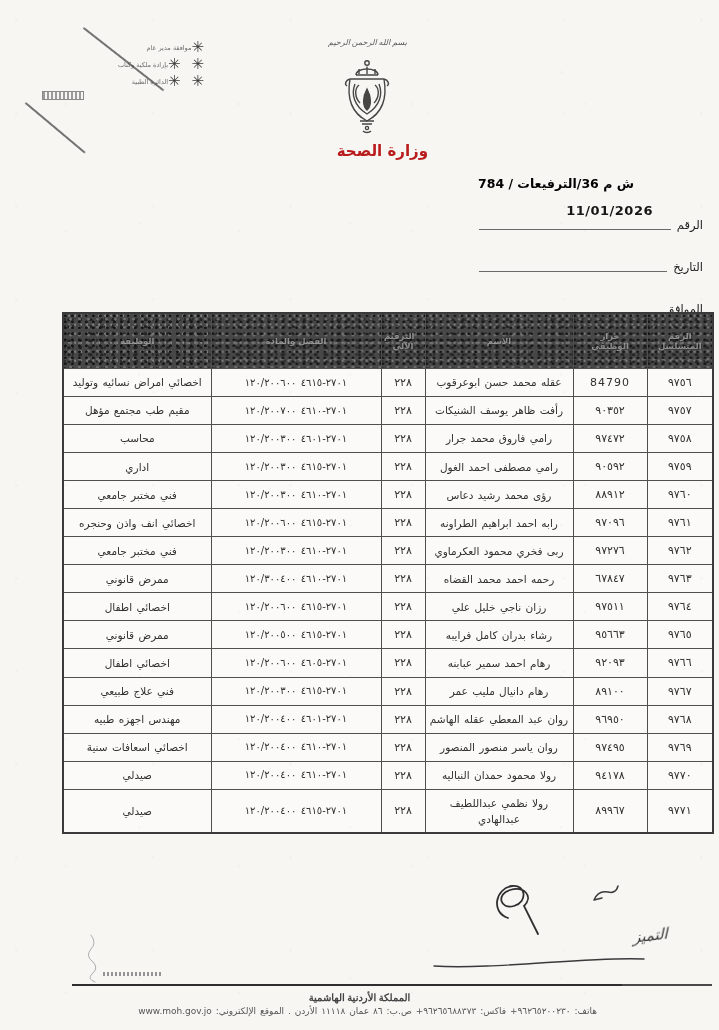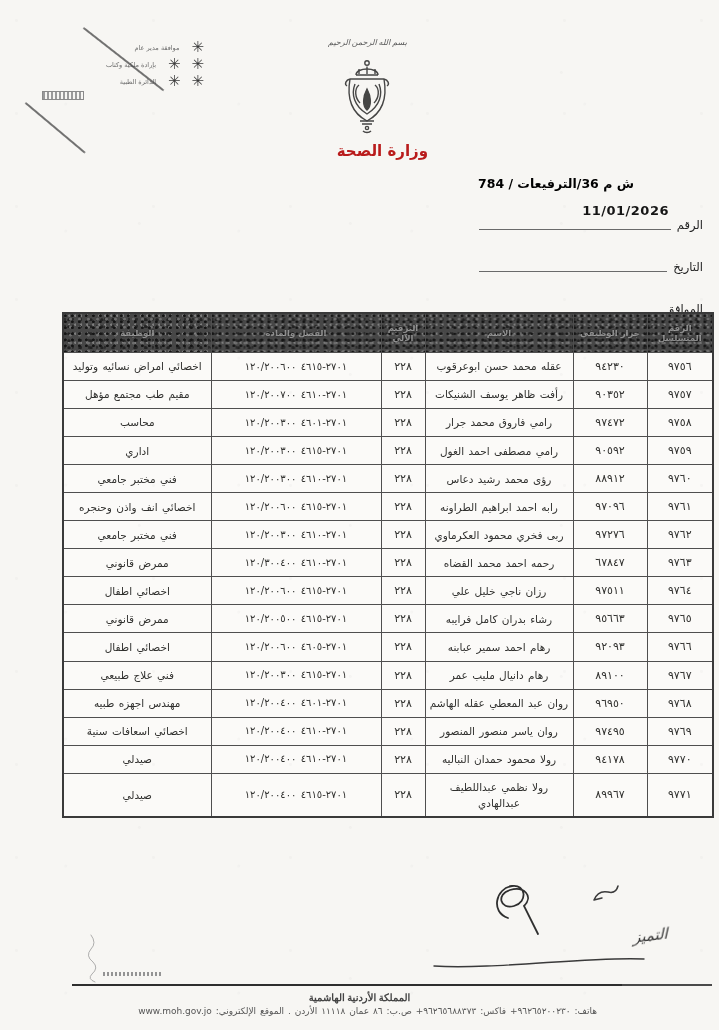--- a/index.html
+++ b/index.html
@@ -15,50 +15,50 @@
     background-image:
       radial-gradient(circle at 12% 22%, rgba(120,120,120,.12) 1px, transparent 2px),
       radial-gradient(circle at 66% 48%, rgba(100,100,100,.10) 1px, transparent 2px),
       radial-gradient(circle at 38% 82%, rgba(130,130,130,.10) 1px, transparent 2px);
     background-size:137px 93px,211px 151px,173px 127px;
   }
   .abs{position:absolute;}
 
   
   .stamp{left:42px;top:40px;width:165px;direction:ltr;}
-  .stamp-row{display:flex;justify-content:flex-end;align-items:center;gap:12px;margin-bottom:2px;}
+  .stamp-row{display:flex;justify-content:flex-end;align-items:center;gap:0;margin-bottom:2px;}
   .stamp-text{font-size:6.5px;color:#6d6d6d;filter:blur(.35px);white-space:nowrap;}
   .star{font-size:15px;color:#3a3a3a;line-height:1;letter-spacing:3px;}
   .stamp-box{width:40px;height:7px;border:1px solid #8a8a8a;margin:1px 48px 0 0;align-self:flex-end;
     background:repeating-linear-gradient(90deg,#9a9a9a 0 2px,transparent 2px 4px);filter:blur(.3px);}
   .pen-stroke{height:0;border-top:2px solid rgba(70,70,70,.75);border-radius:2px;transform-origin:left top;filter:blur(.2px);}
 
   
   .bismillah{top:38px;left:315px;width:105px;text-align:center;font-size:8px;color:#5a5a5a;
     filter:blur(.45px);font-style:italic;font-family:Liberation Serif, serif;}
   .crest{top:58px;left:326px;}
   .ministry-script{top:142px;left:308px;width:120px;text-align:right;font-size:15px;font-weight:bold;
     color:#b91c1c;filter:blur(.4px);transform:scaleY(1.05);}
 
   
   .ref-block{top:176px;right:16px;width:232px;direction:rtl;}
   .ref-line{font-size:12.5px;font-weight:bold;color:#000000;text-align:left;letter-spacing:.3px;margin-left:7px;}
   .frow{display:flex;align-items:flex-end;margin-top:27px;position:relative;}
   .flabel{font-size:11.5px;color:#222;white-space:nowrap;}
   .fline{flex:1;border-bottom:1px solid #6a6a6a;margin:0 6px 2px 8px;height:12px;}
-  .date-value{position:absolute;top:-14px;right:34px;font-size:13px;font-weight:bold;color:#161616;
+  .date-value{position:absolute;top:-14px;right:50px;font-size:13px;font-weight:bold;color:#161616;
     direction:ltr;letter-spacing:.5px;}
 
   
   .table-wrap{left:62px;top:312px;width:650px;}
   table{border-collapse:collapse;width:100%;table-layout:fixed;background:#fbfaf8;}
   th,td{border:1px solid #4f4f4f;}
   table{border:2px solid #3a3a3a;}
   th{
-    height:34px;padding:2px;
+    height:34px;padding:10px;
     background-color:#474747;
     background-image:
       radial-gradient(circle at 20% 30%, #151515 1px, transparent 1.7px),
       radial-gradient(circle at 72% 64%, #6e6e6e 1px, transparent 1.8px),
       radial-gradient(circle at 45% 85%, #232323 1.2px, transparent 2.1px),
       radial-gradient(circle at 88% 18%, #7d7d7d .9px, transparent 1.5px),
       radial-gradient(circle at 8% 75%, #2c2c2c 1.1px, transparent 1.9px);
     background-size:7px 6px,9px 8px,11px 7px,6px 9px,8px 7px;
     color:rgba(235,232,225,.55);font-size:8.5px;font-weight:bold;filter:saturate(0);
     text-shadow:0 0 2px rgba(0,0,0,.8);
@@ -154,21 +154,21 @@
         <th>الاسم</th>
         <th>الترقيم الآلي</th>
         <th>الفصل والمادة</th>
         <th>الوظيفة</th>
       </tr>
     </thead>
     <tbody>
 
         <tr>
           <td class="num">٩٧٥٦</td>
-          <td class="num">٩٤٢٣٠</td>
+          <td class="num">84790</td>
           <td>عقله محمد حسن ابوعرقوب</td>
           <td class="num">٢٢٨</td>
           <td class="budget">٢٧٠١-٤٦١٥ ١٢٠/٢٠٠٦٠٠</td>
           <td>اخصائي امراض نسائيه وتوليد</td>
         </tr>
 
         <tr>
           <td class="num">٩٧٥٧</td>
           <td class="num">٩٠٣٥٢</td>
           <td>رأفت ظاهر يوسف الشنيكات</td>

